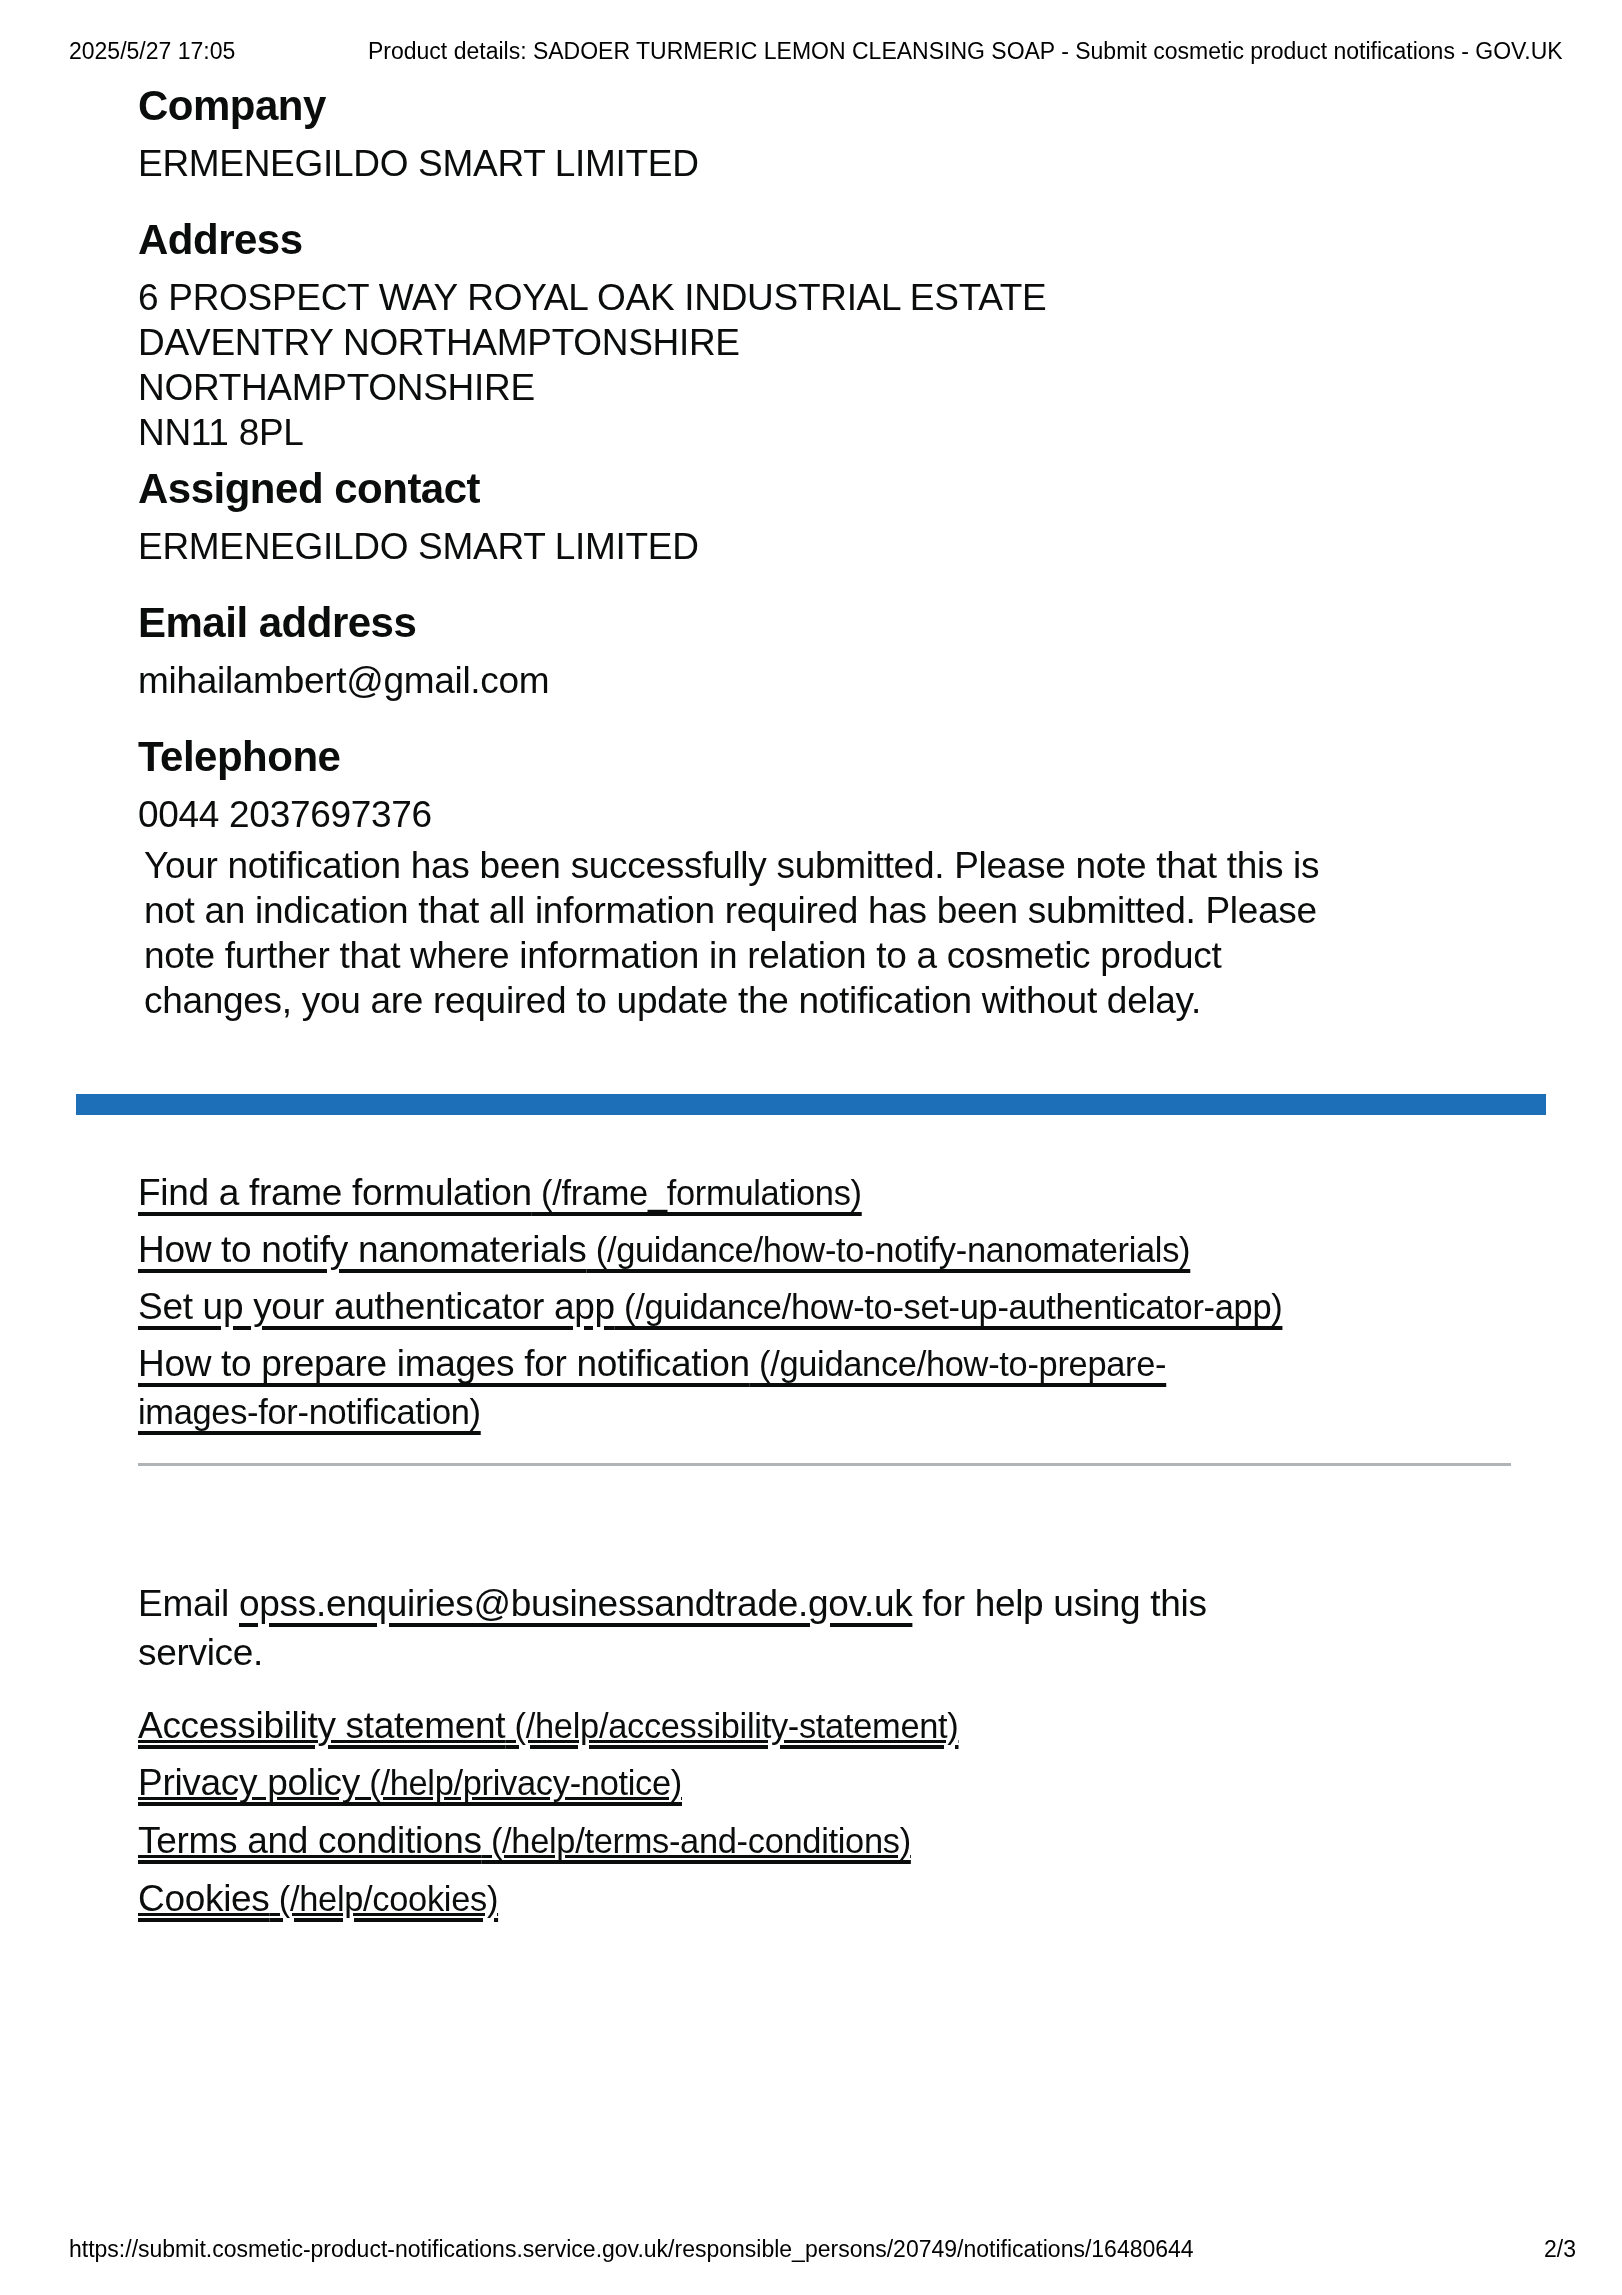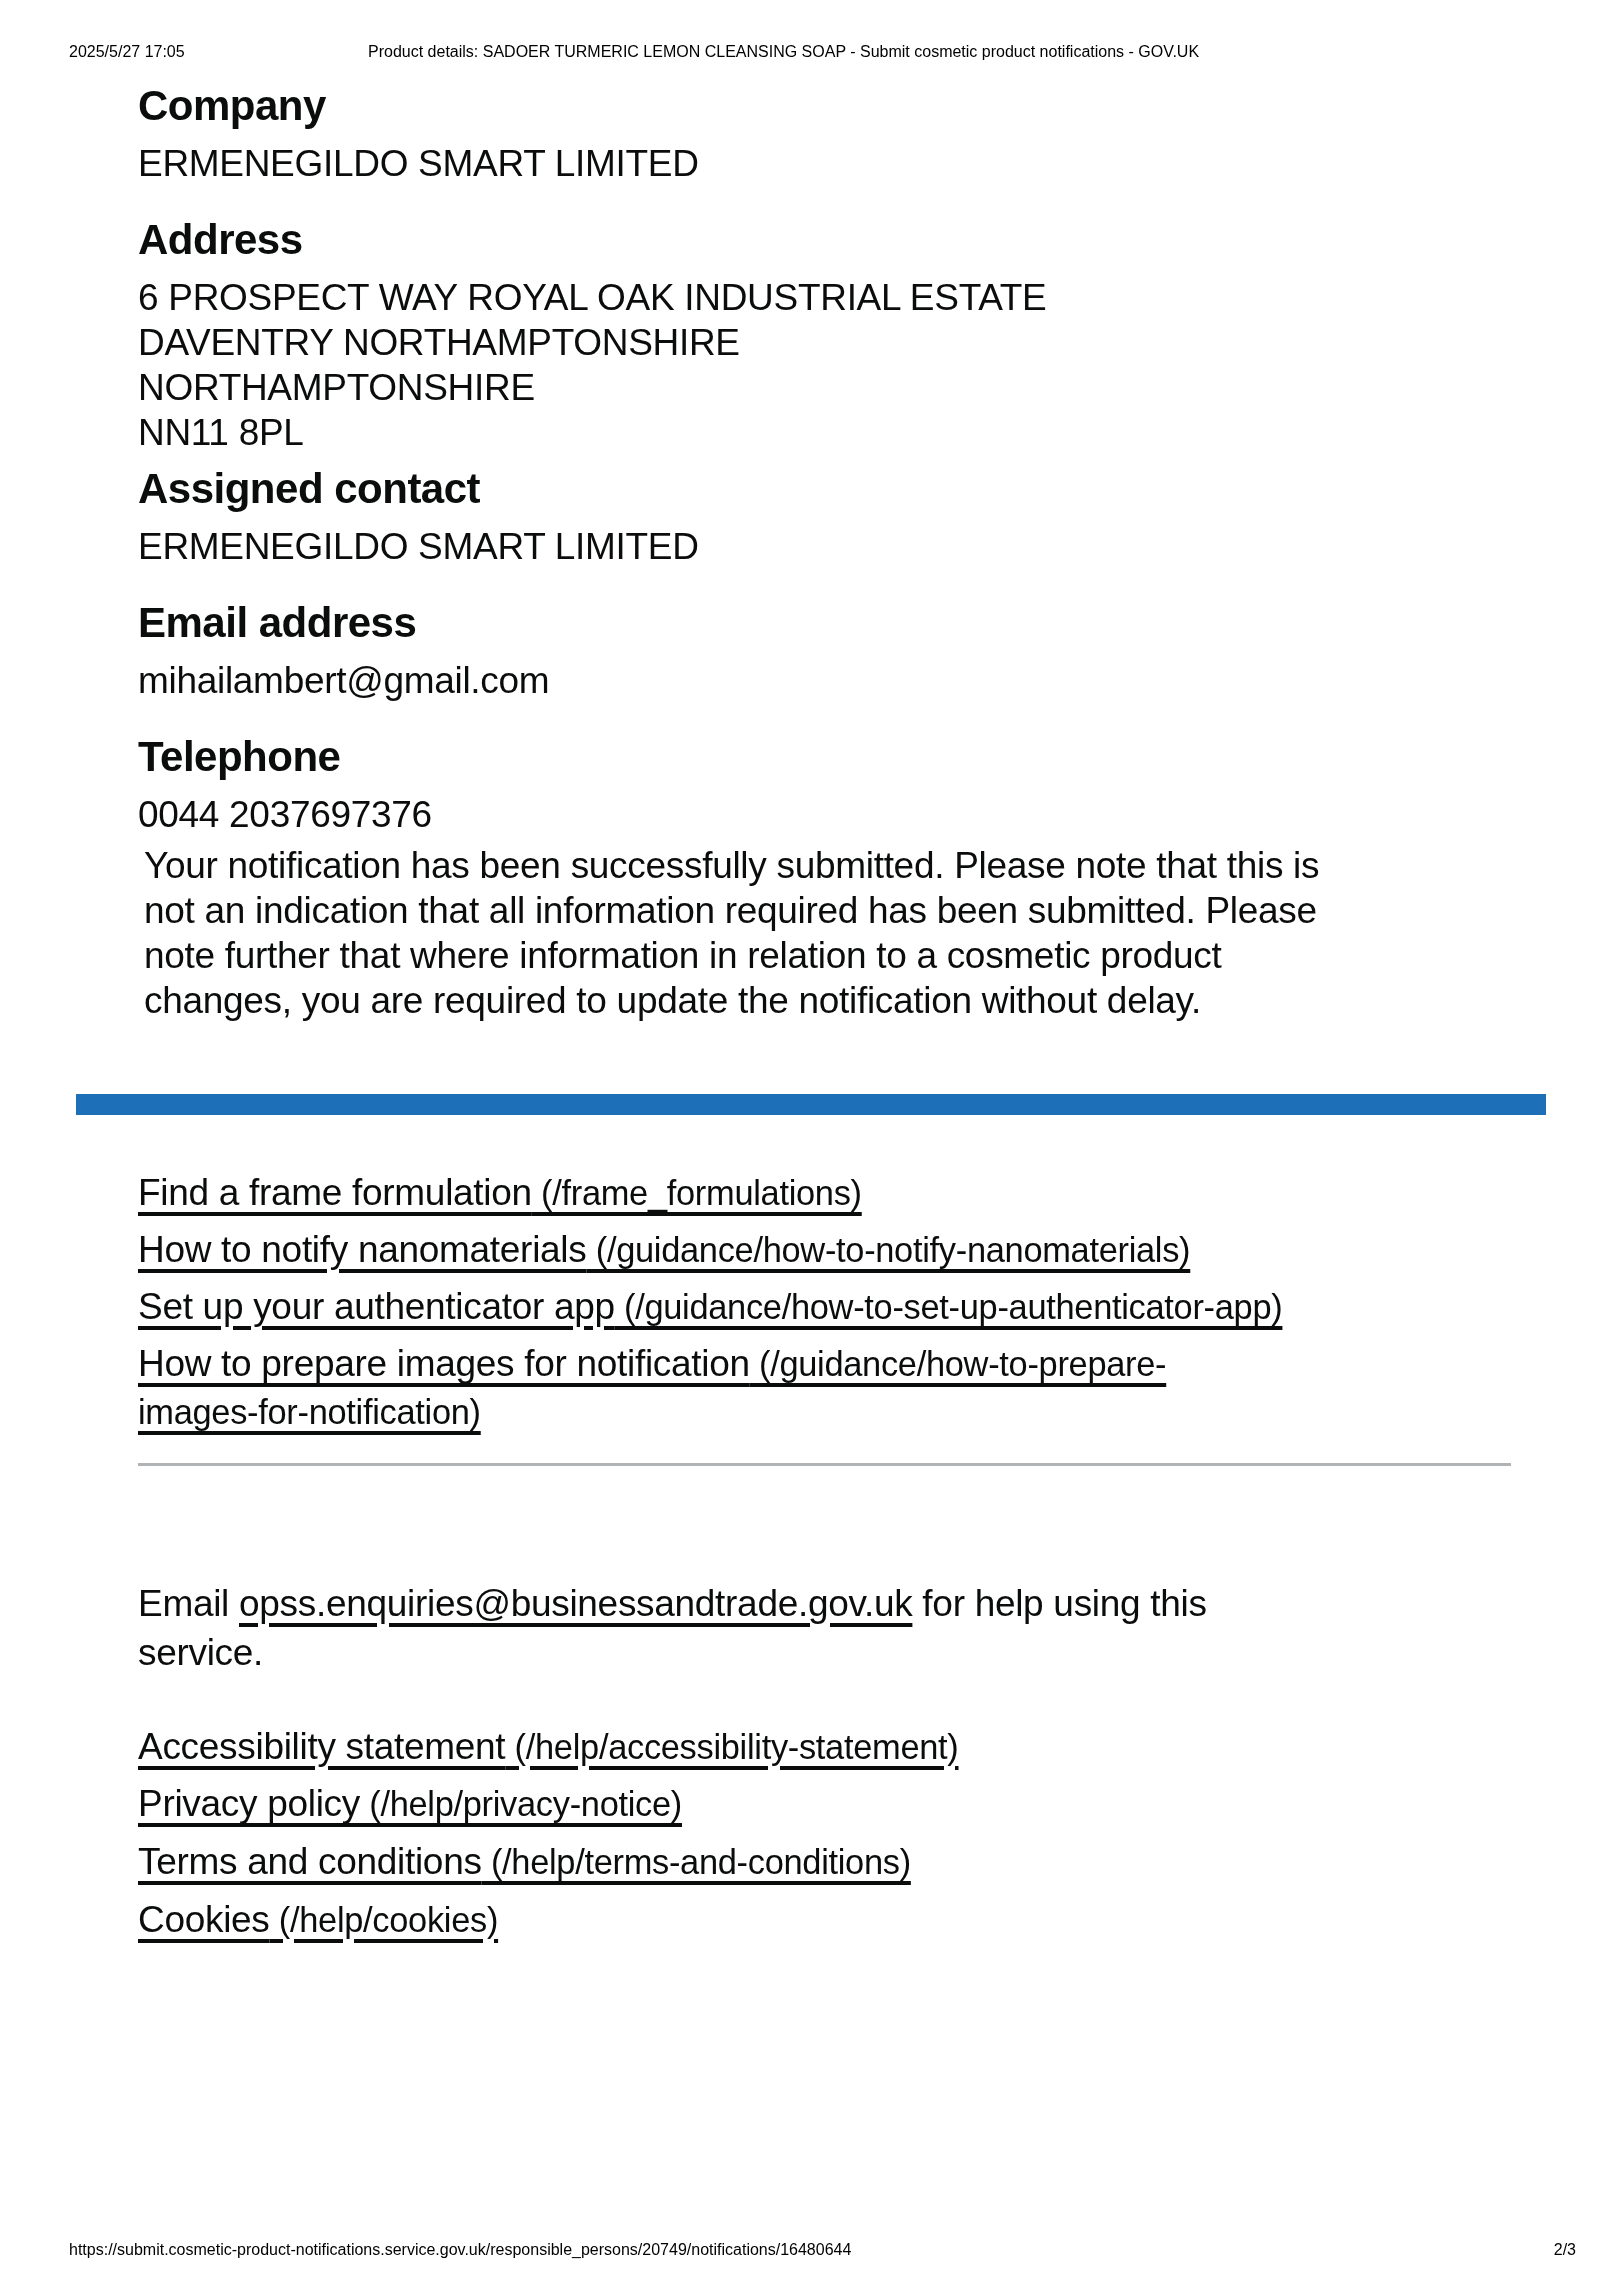--- a/index.html
+++ b/index.html
@@ -5,21 +5,21 @@
   html, body {
     margin: 0; padding: 0;
     width: 1622px; height: 2295px;
     background: #ffffff;
     color: #0b0c0c;
     font-family: "Liberation Sans", "DejaVu Sans", sans-serif;
   }
   .sheet { position: relative; width: 1622px; height: 2295px; overflow: hidden; background: #ffffff; }
 
   
-  .print-chrome { position: absolute; font-size: 16px; line-height: 25.6px; color: #000000; white-space: pre; text-align: center; }
+  .print-chrome { position: absolute; font-size: 23px; line-height: 25.6px; color: #000000; white-space: pre; text-align: center; }
   .print-date  { left: 69px; top: 39px; }
   .print-title { left: 368px; top: 39px; }
   .print-url   { left: 69px; top: 2237px; }
   .print-page  { right: 46px; top: 2237px; }
 
   
   .content { position: absolute; left: 138px; top: 83px; width: 1373px; }
 
   h2.field-label {
     font-size: 42px; line-height: 45px; font-weight: bold;
@@ -62,21 +62,21 @@
     background: #b1b4b6;
     margin: 26.6px 0 0 0;
   }
 
   p.help {
     font-size: 37px; line-height: 49px;
     margin: 113px 0 17px 0;
     white-space: pre; letter-spacing: -0.3px;
   }
 
-  ul.footer-links { margin-top: 45px; }
+  ul.footer-links { margin-top: 24px; text-decoration: underline; }
   ul.footer-links li { line-height: 49px; margin-bottom: 7.7px; }
 </style>
 </head>
 <body>
 
 <div class="sheet">
 
   <div class="print-chrome print-date">2025/5/27 17:05</div>
   <div class="print-chrome print-title">Product details: SADOER TURMERIC LEMON CLEANSING SOAP - Submit cosmetic product notifications - GOV.UK</div>
 

